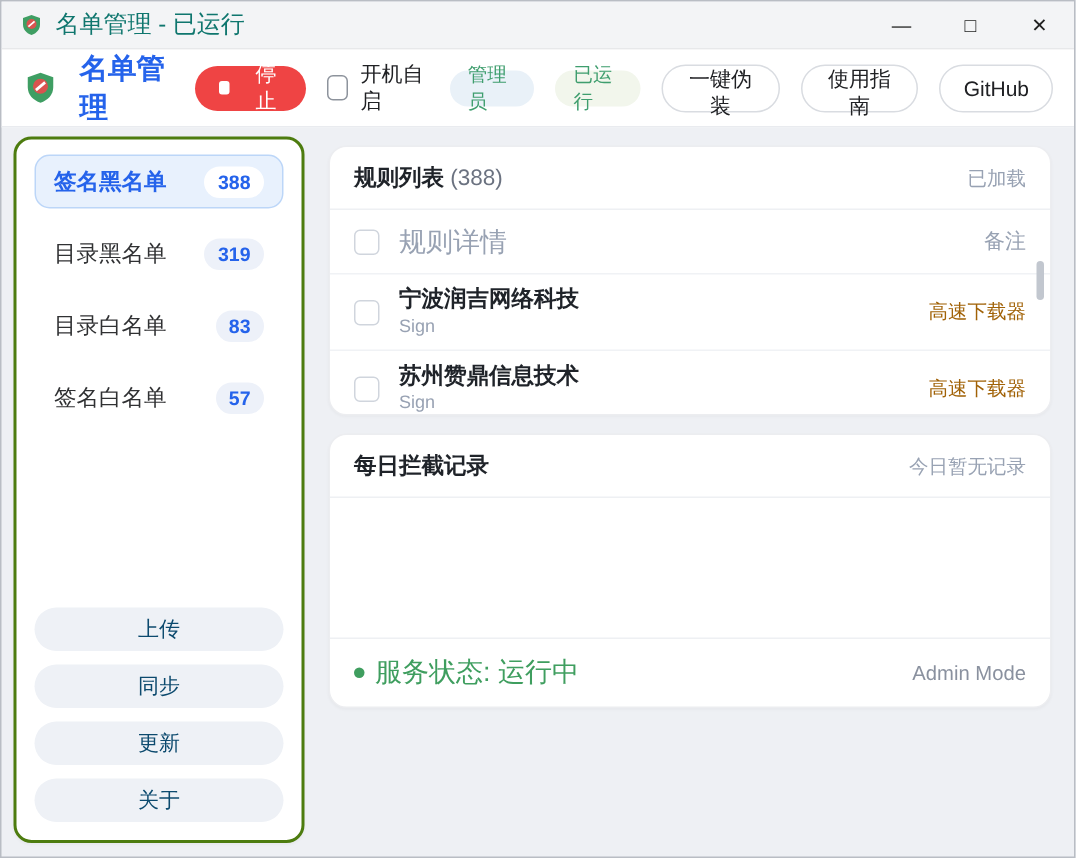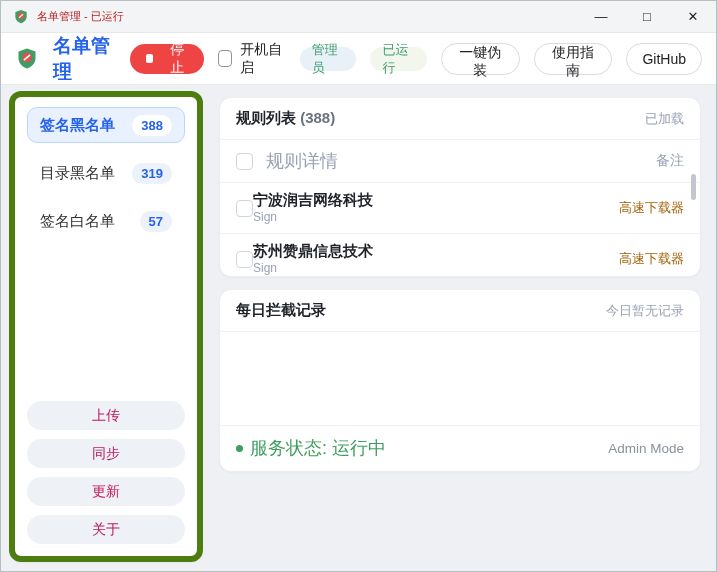--- a/index.html
+++ b/index.html
@@ -5,66 +5,66 @@
   * { margin:0; padding:0; box-sizing:border-box; }
   html,body { width:717px; height:572px; overflow:hidden; }
   body {
     font-family:"Liberation Sans","DejaVu Sans",sans-serif;
     background:#eef0f4; color:#1f2329;
     border:1px solid #b9bdc4;
   }
   
   .titlebar{ height:32px; background:#f3f4f6; display:flex; align-items:center; border-bottom:1px solid #e7e8ea;}
   .titlebar-left{ display:flex; align-items:center; gap:8px; padding-left:12px; flex:1;}
-  .titlebar-title{ font-size:11px; color:#b91c1c;}
+  .titlebar-title{ font-size:16px; color:#0f766e;}
   .win-controls{ display:flex; height:100%;}
   .win-btn{ width:46px; height:100%; display:flex; align-items:center; justify-content:center; font-size:13px; color:#222; cursor:pointer;}
   
   .header{ height:52px; background:#fff; border-bottom:1px solid #e9ebef; display:flex; align-items:center; padding:0 14px; gap:14px;}
   .app-title{ font-size:19px; font-weight:bold; color:#2563eb; }
   .stop-btn{ background:#ef4444; color:#fff; border:none; border-radius:17px; height:30px; padding:0 16px; font-size:14px; display:flex; align-items:center; gap:13px; cursor:pointer;}
   .stop-square{ width:9px; height:9px; background:#fff; border-radius:2px;}
   .autostart{ display:flex; align-items:center; gap:8px; cursor:pointer;}
   .checkbox{ width:17px; height:17px; border:1.5px solid #8d939c; border-radius:4px; background:#fff; display:inline-block;}
   .autostart-label{ font-size:14px; color:#202124;}
   .badge{ height:24px; display:flex; align-items:center; padding:0 12px; border-radius:13px; font-size:13px;}
   .badge-admin{ background:#e9f1f8; color:#3f9e6e;}
   .badge-running{ background:#f2f6ec; color:#3f9e6e;}
   .pill-btn{ background:#fff; border:1px solid #d9dce1; border-radius:17px; height:32px; padding:0 15px; font-size:14px; color:#202124; cursor:pointer;}
   
   .body-wrap{ display:flex; height:487px;}
   
   .sidebar{ width:202px; flex:none; padding:6px 0 10px 8px;}
-  .sidebar-card{ background:#fff; border:6px solid #4d7c0f; border-radius:12px; height:100%; padding:10px 12px 12px; display:flex; flex-direction:column; box-shadow:0 1px 2px rgba(0,0,0,.03);}
+  .sidebar-card{ background:#fff; border:2px solid #4d7c0f; border-radius:12px; height:100%; padding:10px 12px 12px; display:flex; flex-direction:column; box-shadow:0 1px 2px rgba(0,0,0,.03);}
   .nav-item{ height:36px; border-radius:10px; display:flex; align-items:center; justify-content:space-between; padding:0 12px; margin-bottom:12px; font-size:15px; color:#303133; cursor:pointer; border:1px solid transparent;}
   .nav-item.selected{ background:#e8f1fd; border-color:#bcd6f8; color:#2563eb; font-weight:bold;}
   .nav-count{ font-size:13px; font-weight:bold; color:#2563eb; background:#edf1f9; border-radius:11px; padding:3px 9px;}
   .nav-item.selected .nav-count{ background:#fff;}
   .sidebar-spacer{ flex:1;}
-  .side-btn{ height:29px; border:none; border-radius:15px; background:#eef1f6; color:#be185d; font-size:14px; margin-top:9px; cursor:pointer; width:100%;}
+  .side-btn{ height:29px; border:none; border-radius:15px; background:#eef1f6; color:#0c4a6e; font-size:14px; margin-top:9px; cursor:pointer; width:100%;}
   
   .main{ flex:1; padding:12px 15px 0 16px; display:flex; flex-direction:column;}
   .search-row{ display:flex; align-items:center; margin-bottom:12px;}
   .search-input{ flex:1; height:42px; border:1px solid #e4e7ec; border-radius:21px; background:#fff; padding:0 18px; font-size:14px; color:#1f2329; outline:none;}
   .search-input::placeholder{ color:#9aa3af;}
   .add-btn{ margin-left:18px; height:33px; background:#2563eb; color:#fff; border:none; border-radius:17px; padding:0 14px; font-size:14px; cursor:pointer; white-space:nowrap;}
   .del-btn{ margin-left:10px; height:33px; background:#fff; color:#e5484d; border:1px solid #f3b9b6; border-radius:17px; padding:0 15px; font-size:14px; cursor:pointer; white-space:nowrap;}
   .panel{ background:#fff; border:1px solid #ecedf0; border-radius:12px; box-shadow:0 1px 2px rgba(0,0,0,.03);}
   .rules-panel{ height:180px; overflow:hidden; position:relative; margin-bottom:12px;}
   .panel-header{ display:flex; align-items:center; justify-content:space-between; padding:11px 16px; border-bottom:1px solid #eef0f3;}
   .panel-title{ font-size:15px; font-weight:bold; color:#1f2329;}
-  .panel-title .count{ font-weight:bold; color:#6b7280;}
+  .panel-title .count{ font-weight:normal; color:#6b7280;}
   .panel-status{ font-size:13px; color:#98a2b3;}
   .table-header{ display:flex; align-items:center; padding:9px 16px; border-bottom:1px solid #f0f2f5;}
   .table-header .checkbox{ border-color:#d0d5dd;}
   .col-detail{ font-size:18px; color:#98a2b3; margin-left:13px; flex:1;}
   .col-note{ font-size:14px; color:#98a2b3;}
   .rule-row{ display:flex; align-items:center; padding:7px 16px; border-bottom:1px solid #f0f2f5;}
   .rule-row .checkbox{ border-color:#d0d5dd;}
-  .row-main{ flex:1; }
+  .row-main{ flex:1; margin-left:13px;}
   .row-name{ font-size:15px; font-weight:bold; color:#1f2329; line-height:19px;}
   .row-type{ font-size:12px; color:#98a2b3; line-height:17px;}
   .row-note{ font-size:13px; color:#a16207;margin-left:24px;}
   .scroll-thumb{ position:absolute; right:4px; top:76px; width:5px; height:26px; background:#c2c7cf; border-radius:3px;}
   .daily-panel{ height:183px; display:flex; flex-direction:column;}
   .daily-body{ flex:1;}
   .panel-footer{ border-top:1px solid #eef0f3; padding:10px 16px 11px; display:flex; align-items:center; justify-content:space-between;}
   .service-status{ display:flex; align-items:center; gap:7px; font-size:18px; color:#3f9e5f;}
   .green-dot{ width:7px; height:7px; border-radius:50%; background:#3f9e5f;}
   .mode-label{ font-size:13.5px; color:#8a919f;}
@@ -125,20 +125,24 @@
     <div class="sidebar-card">
       <div class="nav-item selected">
         <span>签名黑名单</span>
         <span class="nav-count">388</span>
       </div>
       <div class="nav-item">
         <span>目录黑名单</span>
         <span class="nav-count">319</span>
       </div>
       <div class="nav-item">
+        <span>目录白名单</span>
+        <span class="nav-count">83</span>
+      </div>
+      <div class="nav-item">
         <span>签名白名单</span>
         <span class="nav-count">57</span>
       </div>
       <div class="sidebar-spacer"></div>
       <button class="side-btn">上传</button>
       <button class="side-btn">同步</button>
       <button class="side-btn">更新</button>
       <button class="side-btn">关于</button>
     </div>
   </div>

